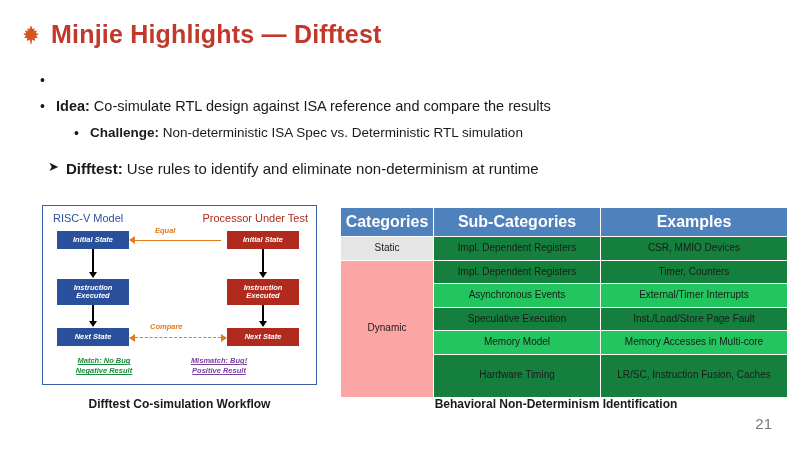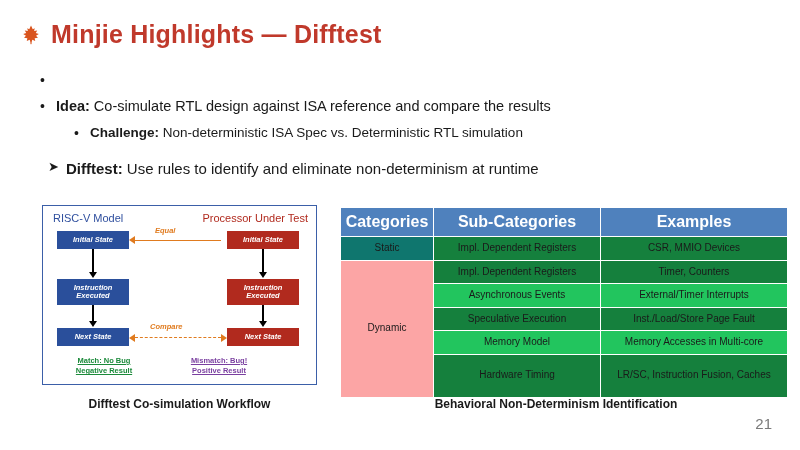--- a/index.html
+++ b/index.html
@@ -157,20 +157,21 @@
     position: absolute;
     font-size: 7.5px;
     font-style: italic;
     font-weight: bold;
     color: #e07b1f;
   }
   .result-note {
     position: absolute;
     font-size: 7.5px;
     font-weight: bold;
+    font-style: italic;
     text-align: center;
     line-height: 1.35;
     text-decoration: underline;
   }
   .result-note.green { color: #1b8a3a; }
   .result-note.purple { color: #7a3fa0; }
 
   .caption {
     position: absolute;
     font-size: 12px;
@@ -203,21 +204,21 @@
   table.nd td {
     font-size: 10px;
     text-align: center;
     padding: 5px 3px;
     border: 1px solid #ffffff;
     color: #1a1a1a;
     line-height: 1.25;
   }
   table.nd td.shade-light { background: #15803d; }
   table.nd td.shade-dark { background: #22c55e; }
-  table.nd td.cat { background: #0f766e; }
+  table.nd td.cat { background: #e5e5e5; }
   table.nd td.cat.dark { background: #fca5a5; }
 
   
   .page-num {
     position: absolute;
     right: 28px;
     bottom: 18px;
     font-size: 15px;
     color: #7a7a7a;
   }

